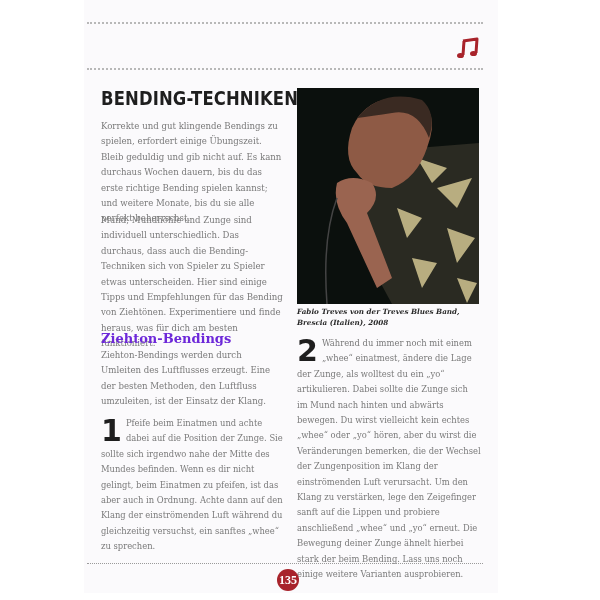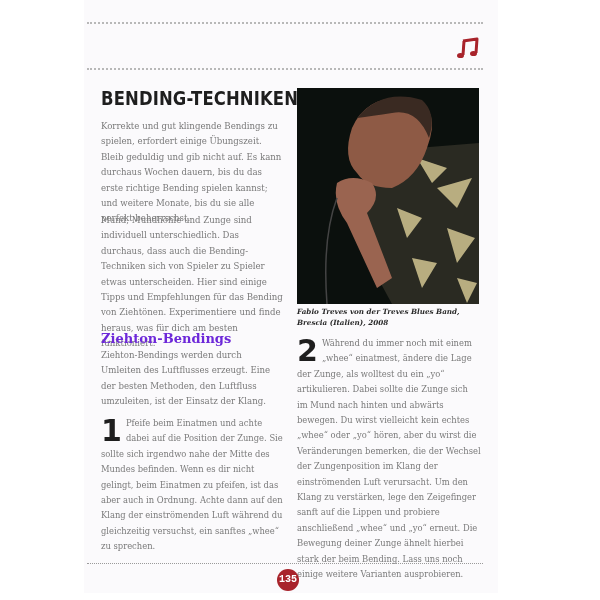--- a/index.html
+++ b/index.html
@@ -15,21 +15,21 @@
   .p2 { top:213px; }
   .subhead { position:absolute; left:17px; top:331px; font-family:"DejaVu Serif", serif; font-weight:bold; font-size:13px; color:#6d28d9; }
   .p3 { top:348px; }
   .step { position:absolute; width:184px; font-family:"DejaVu Serif", serif; font-size:8.4px; line-height:15.4px; color:#7a7a7a; }
   .step1 { left:17px; top:416px; }
   .step2 { left:213px; top:336px; }
   .step .num { float:left; font-family:"DejaVu Sans", sans-serif; font-weight:bold; font-size:30px; line-height:26px; color:#1e1e1e; margin:2px 4px 0 0; }
   .photo { position:absolute; left:213px; top:88px; width:182px; height:216px; background:#0b100d; overflow:hidden; }
   .caption { position:absolute; left:213px; top:307px; width:185px; font-family:"DejaVu Serif", serif; font-weight:bold; font-style:italic; font-size:7.2px; line-height:10.5px; color:#2a2a2a; }
   .dotrule { position:absolute; left:3px; top:563px; width:396px; border-top:1px dotted #9a9a9a; }
-  .pagenum { position:absolute; left:193px; top:569px; width:22px; height:22px; border-radius:50%; background:#a8232b; color:#ffffff; font-family:Liberation Mono, monospace; font-weight:bold; font-size:10px; line-height:22px; text-align:center; }
+  .pagenum { position:absolute; left:193px; top:569px; width:22px; height:22px; border-radius:50%; background:#a8232b; color:#ffffff; font-family:Liberation Serif, serif; font-weight:bold; font-size:12px; line-height:22px; text-align:center; }
 </style>
 </head>
 <body>
 
 <div class="page">
   <div class="rule r1"></div>
   <div class="rule r2"></div>
 
   <svg class="note-icon" viewBox="0 0 26 26">
     <path d="M8 6 L22 4 L21 18" stroke="#a8232b" stroke-width="3" fill="none" stroke-linejoin="round"></path>

